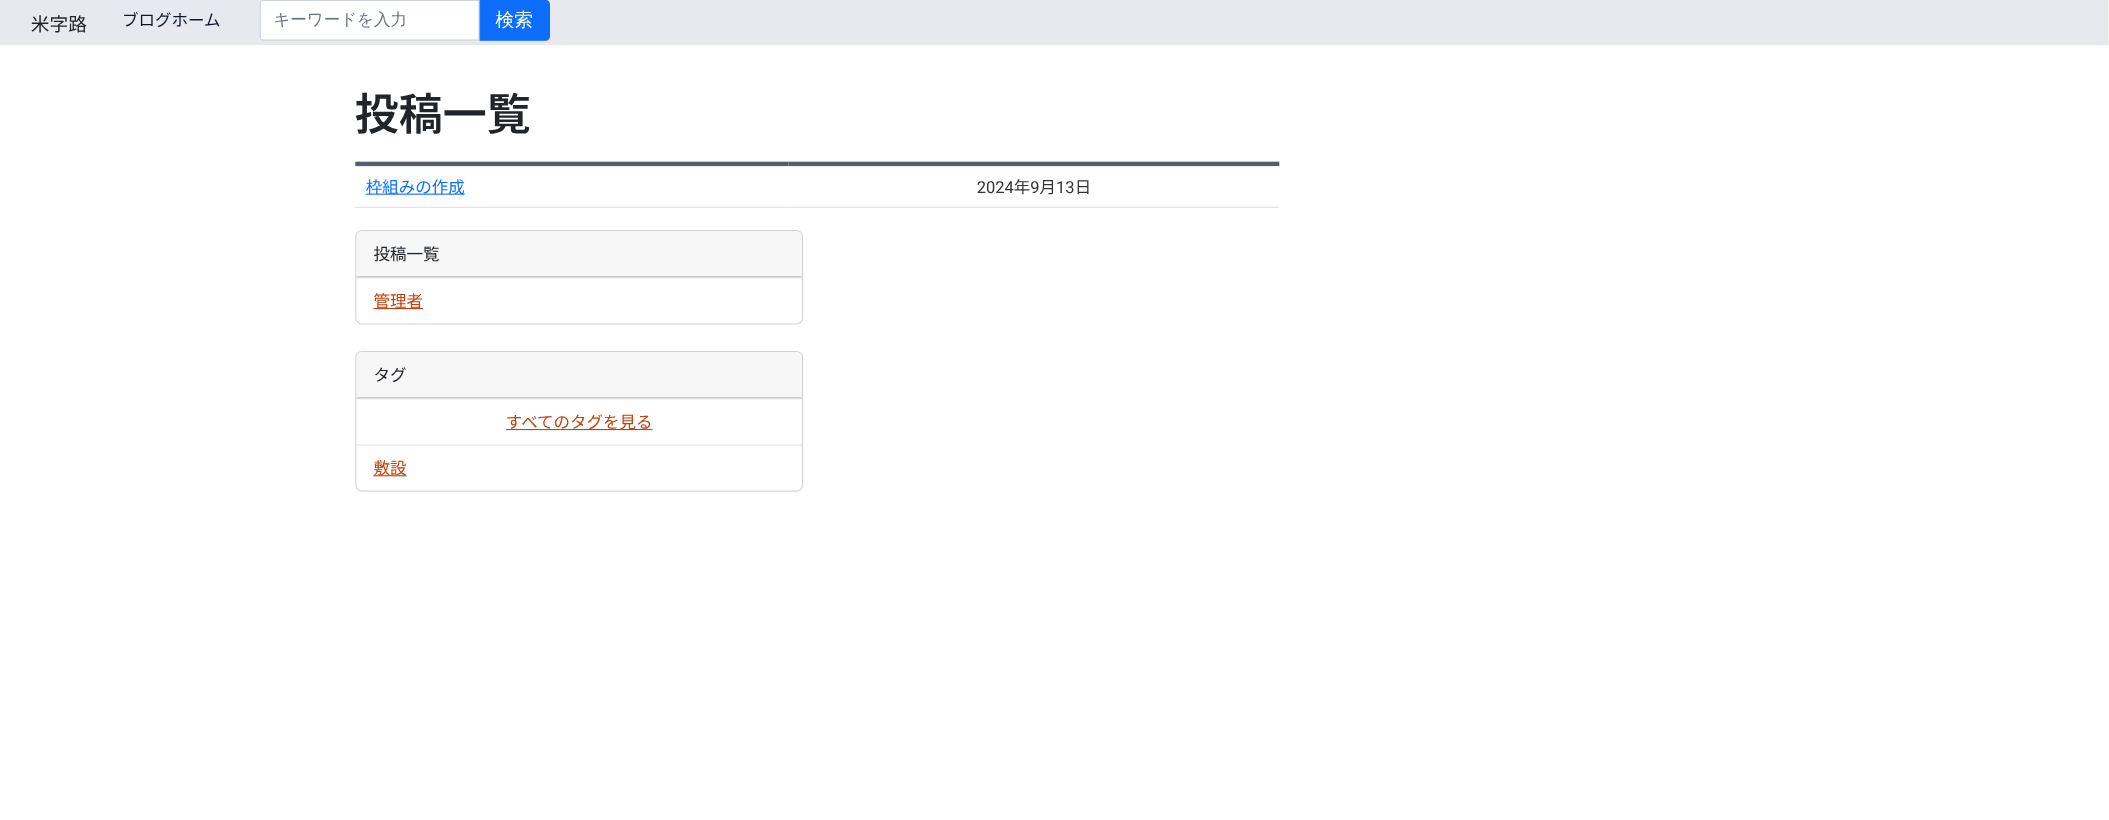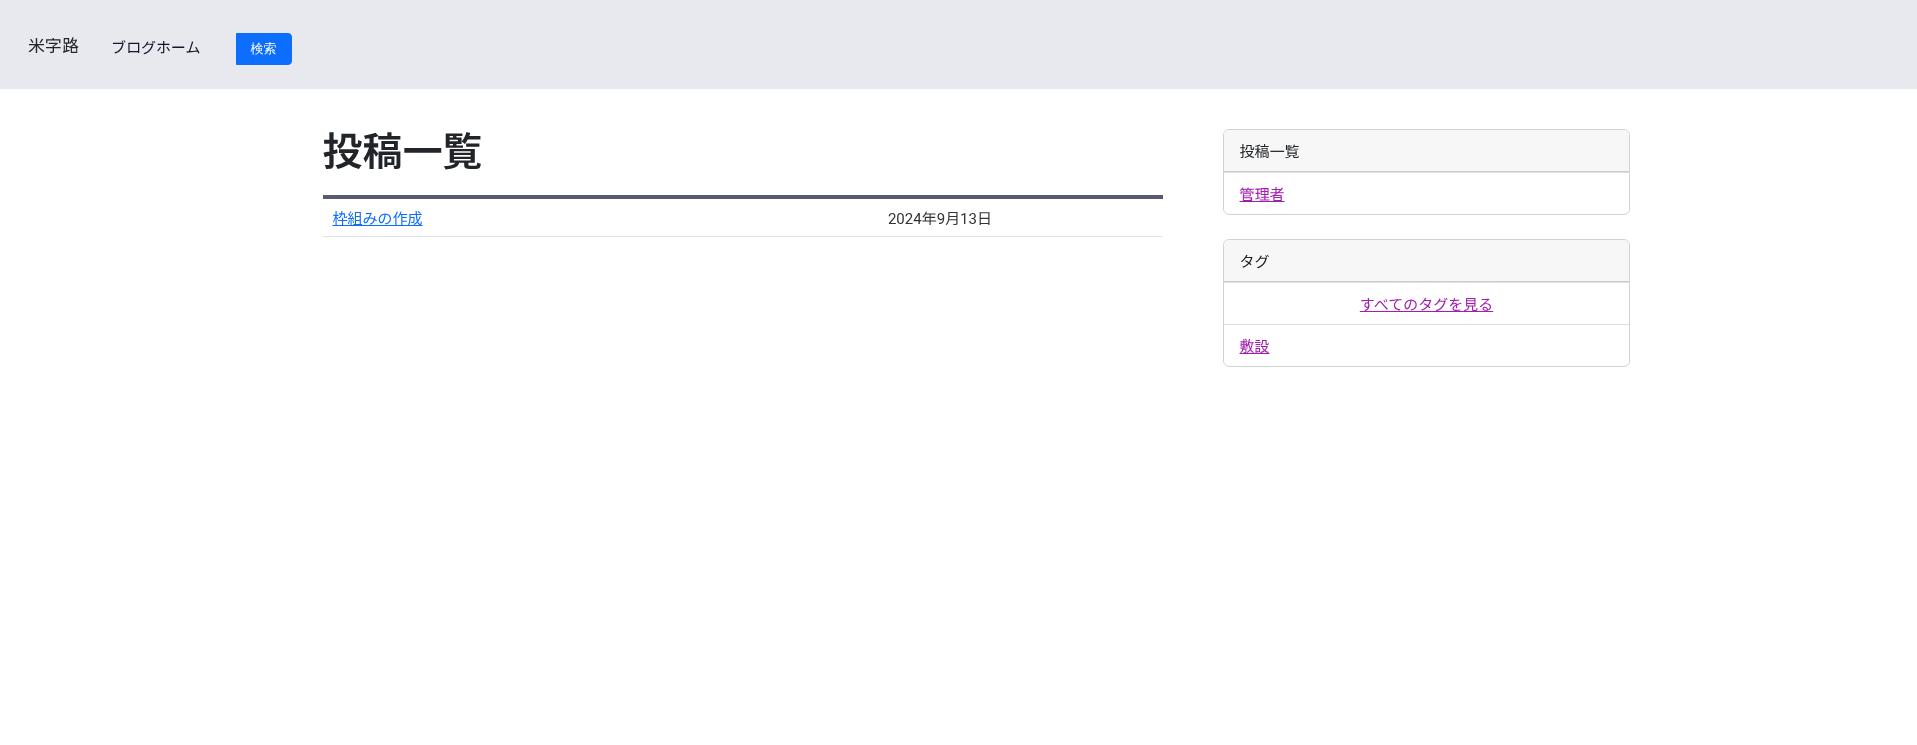--- a/index.html
+++ b/index.html
@@ -7,23 +7,23 @@
     font-family: -apple-system, BlinkMacSystemFont, "Segoe UI", Roboto, "Helvetica Neue", Arial, "Noto Sans JP", sans-serif;
     font-size: 16px;
     color: #212529;
     background: #ffffff;
   }
   a { color: #0d6efd; text-decoration: underline; }
 
   
   .navbar {
     background: #e8e8ef;
-    padding: 24px 16px;
+    padding: 0 16px;
     display: flex;
-    align-items: flex-end;
+    align-items: flex-start;
     gap: 8px;
   }
   .navbar-brand {
     color: #212529;
     text-decoration: none;
     font-size: 17px;
     padding: 8px 12px;
     font-weight: 400;
     white-space: nowrap;
   }
@@ -46,33 +46,34 @@
     border-radius: 4px 0 0 4px;
     width: 200px;
     outline: none;
   }
   .search-input::placeholder { color: #6c757d; }
   .search-btn {
     background: #0d6efd;
     color: #fff;
     border: 1px solid #0d6efd;
     padding: 6px 14px;
-    font-size: 13px;
+    font-size: 17px;
     cursor: pointer;
     border-radius: 0 4px 4px 0;
   }
 
   
   .container {
     max-width: 1320px;
     margin: 0 auto;
     padding: 0 12px;
     display: flex;
-    gap: 36px;
+    gap: 20px;
     margin-top: 40px;
+    flex-direction: column;
   }
   .main-col { flex: 0 0 66.6667%; max-width: 66.6667%; padding: 0 12px; }
   .side-col { flex: 0 0 33.3333%; max-width: 33.3333%; padding: 0 12px; }
 
   
   .page-title {
     font-size: 40px;
     font-weight: 600;
     margin-bottom: 18px;
     line-height: 1.2;
@@ -112,29 +113,30 @@
     font-size: 15px;
     border-bottom: 1px solid rgba(0,0,0,0.175);
   }
   .list-group-item {
     padding: 10px 16px;
     border-top: 1px solid rgba(0,0,0,0.125);
     font-size: 15px;
   }
   .card .list-group-item:first-of-type { border-top: none; }
   .list-group-item.center { text-align: center; }
-  .list-group-item a { color: #a21caf; text-decoration: underline; }
+  .list-group-item a { color: #c2410c; text-decoration: underline; }
 </style>
 </head>
 <body>
 
 <nav class="navbar">
   <a href="#" class="navbar-brand">米字路</a>
   <a href="#" class="navbar-link">ブログホーム</a>
   <form class="search-form">
+    <input type="text" class="search-input" placeholder="キーワードを入力" style="">
     <button type="submit" class="search-btn">検索</button>
   </form>
 </nav>
 
 <div class="container">
   <div class="main-col">
     <h1 class="page-title">投稿一覧</h1>
     <table class="posts-table">
       <thead>
         <tr>

